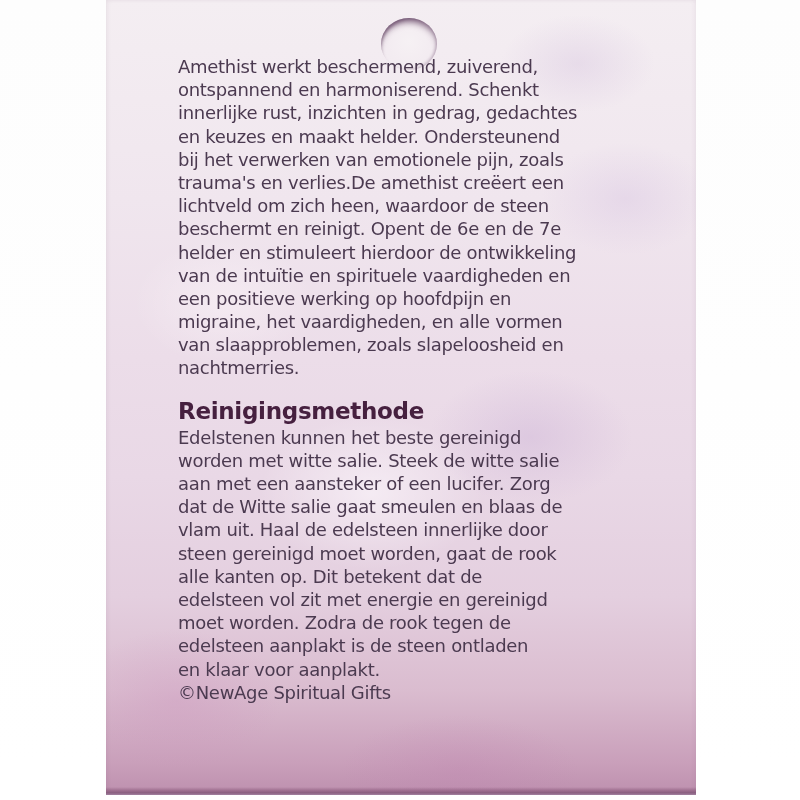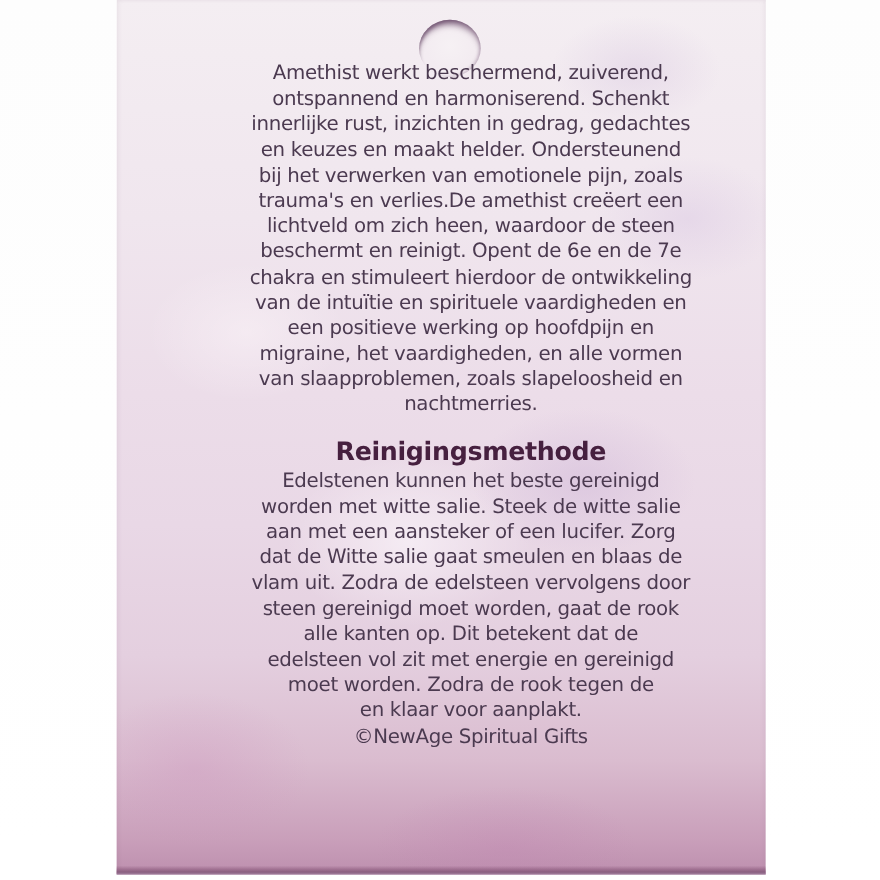--- a/index.html
+++ b/index.html
@@ -7,21 +7,20 @@
   body {
     background: #ffffff;
     font-family: "DejaVu Sans", "Liberation Sans", sans-serif;
     overflow: hidden;
   }
   .photo {
     position: relative;
     width: 800px;
     height: 768px;
     background: linear-gradient(180deg, #fdfdfd 0%, #ffffff 100%);
-    text-align: center;
   }
   .card {
     position: absolute;
     left: 106px;
     top: 0;
     width: 590px;
     height: 795px;
     background:
       radial-gradient(145px 95px at 72% 55%, rgba(205,180,215,0.45) 0%, rgba(205,180,215,0) 70%),
       radial-gradient(120px 80px at 88% 25%, rgba(215,195,225,0.40) 0%, rgba(215,195,225,0) 70%),
@@ -90,40 +89,41 @@
 
       <div class="para">
         <div class="line">Amethist werkt beschermend, zuiverend,</div>
         <div class="line">ontspannend en harmoniserend. Schenkt</div>
         <div class="line">innerlijke rust, inzichten in gedrag, gedachtes</div>
         <div class="line">en keuzes en maakt helder. Ondersteunend</div>
         <div class="line">bij het verwerken van emotionele pijn, zoals</div>
         <div class="line">trauma's en verlies.De amethist creëert een</div>
         <div class="line">lichtveld om zich heen, waardoor de steen</div>
         <div class="line">beschermt en reinigt. Opent de 6e en de 7e</div>
-        <div class="line">chakra en stimuleert hierdoor de ontwikkeling</div>
+        <div class="line">helder en stimuleert hierdoor de ontwikkeling</div>
         <div class="line">van de intuïtie en spirituele vaardigheden en</div>
         <div class="line">een positieve werking op hoofdpijn en</div>
         <div class="line">migraine, het vaardigheden, en alle vormen</div>
         <div class="line">van slaapproblemen, zoals slapeloosheid en</div>
         <div class="line">nachtmerries.</div>
       </div>
 
       <div class="heading">Reinigingsmethode</div>
 
       <div class="para para-cleaning">
         <div class="line">Edelstenen kunnen het beste gereinigd</div>
         <div class="line">worden met witte salie. Steek de witte salie</div>
         <div class="line">aan met een aansteker of een lucifer. Zorg</div>
         <div class="line">dat de Witte salie gaat smeulen en blaas de</div>
-        <div class="line">vlam uit. Zodra de edelsteen vervolgens door</div>
+        <div class="line">vlam uit. Haal de edelsteen innerlijke door</div>
         <div class="line">steen gereinigd moet worden, gaat de rook</div>
         <div class="line">alle kanten op. Dit betekent dat de</div>
         <div class="line">edelsteen vol zit met energie en gereinigd</div>
         <div class="line">moet worden. Zodra de rook tegen de</div>
+        <div class="line">edelsteen aanplakt is de steen ontladen</div>
         <div class="line">en klaar voor aanplakt.</div>
       </div>
 
       <div class="line copyright">©NewAge Spiritual Gifts</div>
     </div>
 
     <div class="card-bottom-edge"></div>
   </div>
 </div>
 

